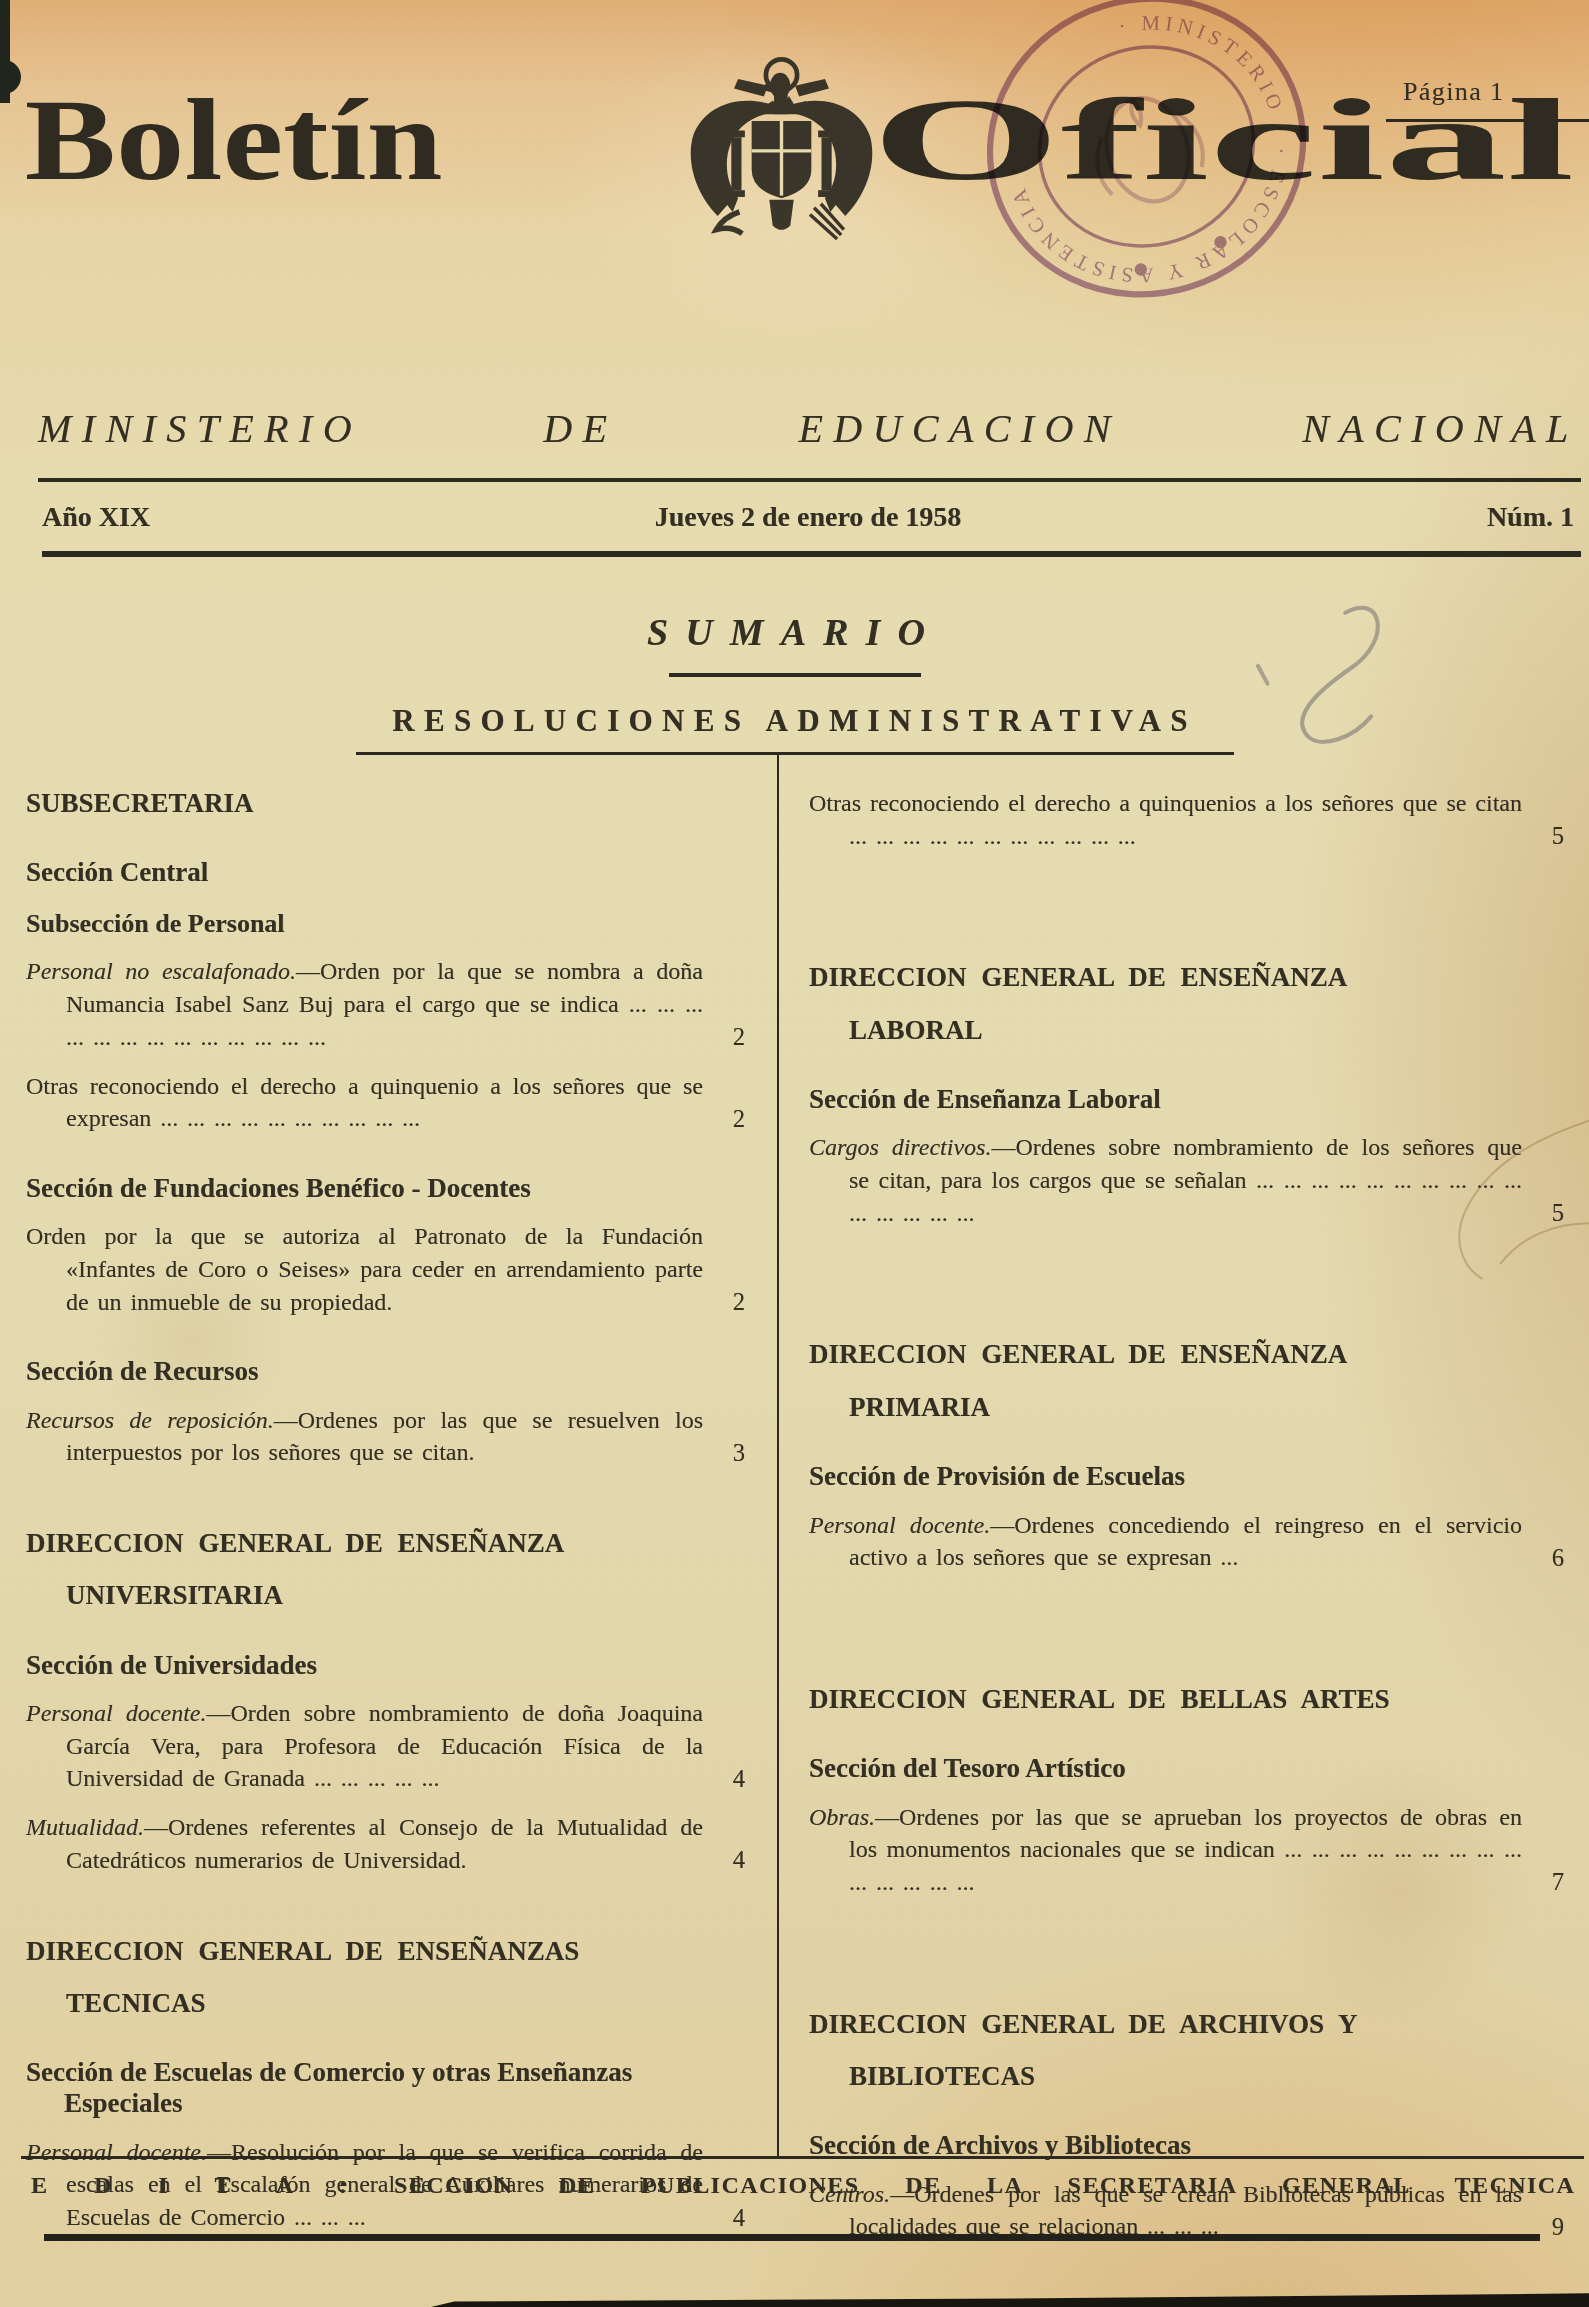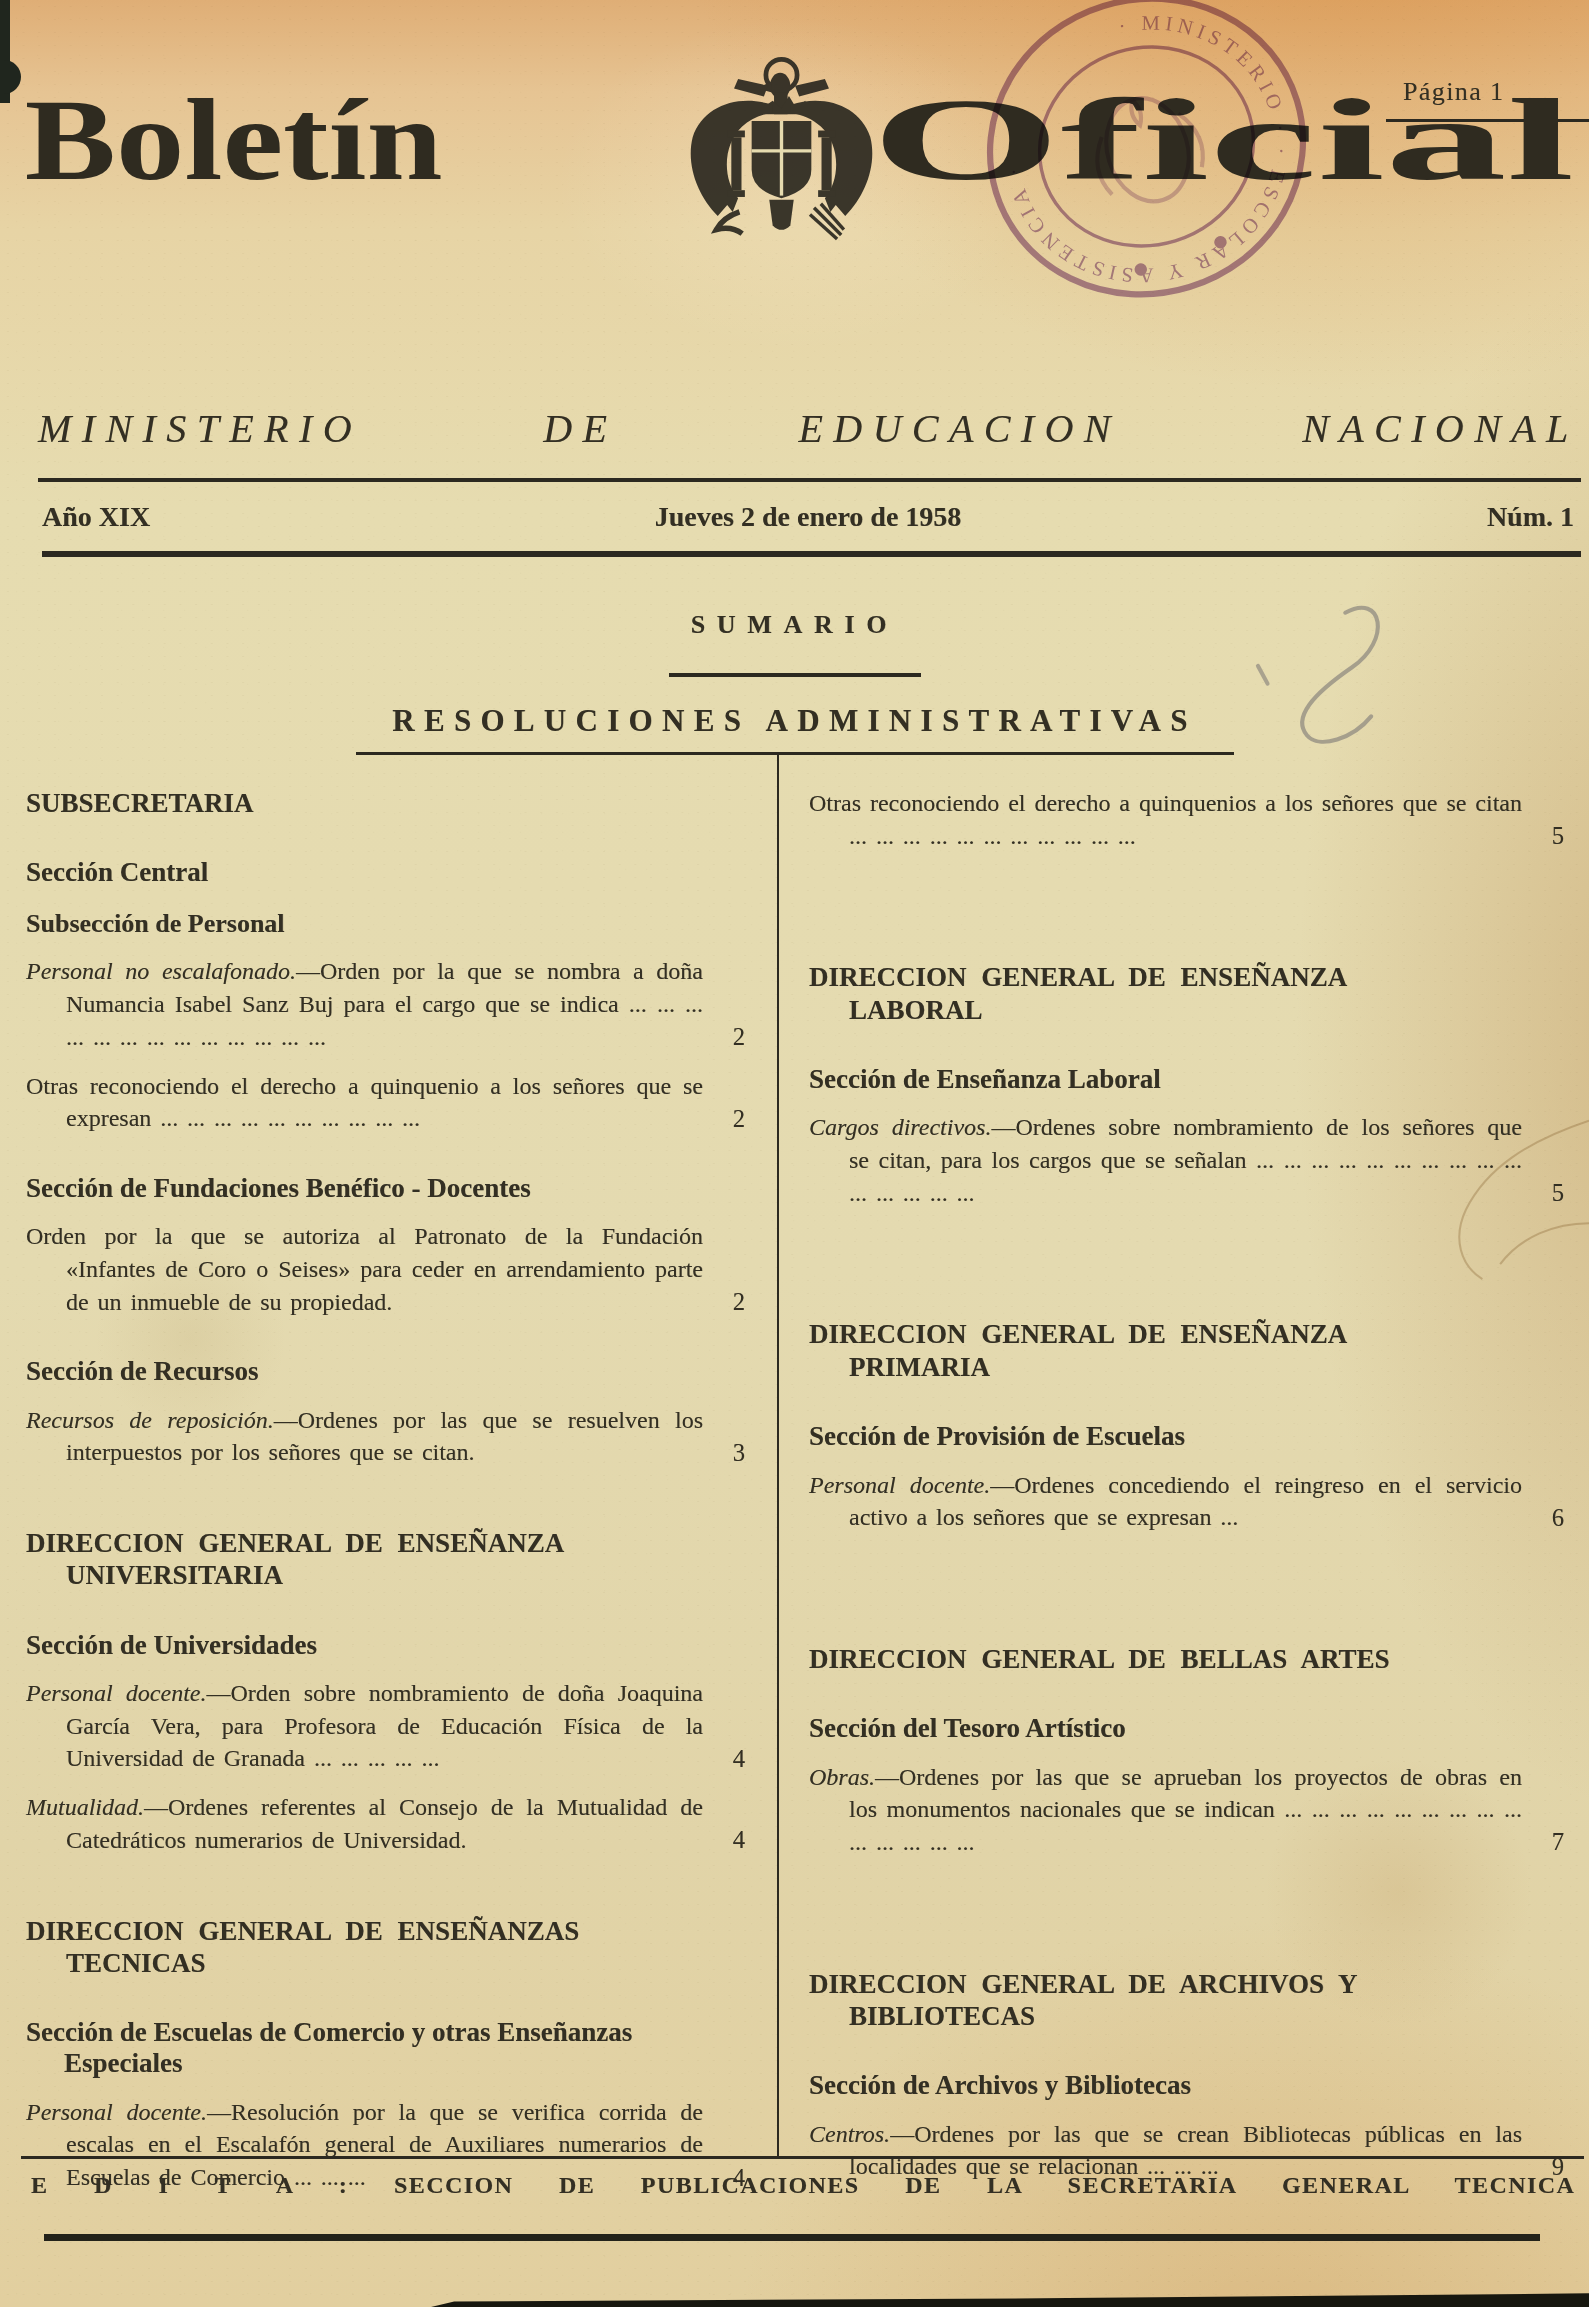--- a/index.html
+++ b/index.html
@@ -28,33 +28,33 @@
   .pagina{position:absolute;top:77px;left:1403px;font-size:26px;font-weight:normal;letter-spacing:1.4px;}
   .masthead-svg{position:absolute;top:62px;left:0;width:1589px;height:157px;}
   .emblem{position:absolute;left:673px;top:53px;width:217px;height:193px;}
   .stamp{position:absolute;left:974px;top:-13.7px;width:345px;height:321px;color:#7e4291;opacity:.58;mix-blend-mode:multiply;transform:rotate(-17deg);}
   .ministerio{position:absolute;top:405px;left:38px;right:10.3px;font-style:italic;font-size:40px;letter-spacing:.26em;word-spacing:.35em;text-align:justify;text-align-last:justify;white-space:nowrap;}
   .datebar{position:absolute;top:501px;left:42px;right:15px;height:38px;font-size:28px;font-weight:bold;}
   .datebar .year{position:absolute;left:0;top:0;}
   .datebar .date{position:absolute;left:50%;transform:translateX(-50%);top:0;}
   .datebar .num{position:absolute;right:0;top:0;}
 
-  .sumario{position:absolute;top:610px;left:0;right:0;text-align:center;font-size:26px;font-weight:bold;letter-spacing:.45em;}
+  .sumario{position:absolute;top:610px;left:0;right:0;text-align:center;font-size:38px;font-weight:bold;letter-spacing:.45em;font-style:italic;}
   .resoluciones{position:absolute;top:703px;left:0;right:0;text-align:center;font-size:31px;font-weight:bold;letter-spacing:.30em;}
 
   .col{position:absolute;top:772px;}
   .col-left{left:26px;width:719px;font-family:Liberation Serif, serif;}
   .col-right{left:809px;width:755px;}
   .block{margin-top:16.4px;}
   .col .block:first-child{margin-top:15px;}
   .block-org{font-size:27px;font-weight:bold;line-height:1.2;word-spacing:.3em;margin-top:58px;}
   .col-left .block-org{margin-top:58px;}
   .col-right .block-org{margin-top:109px;}
   .org-line{display:block;}
-  .org-cont{padding-left:40px;}
+  .org-cont{padding-left:40px;margin-top:20px;}
   .block-section{font-size:27px;font-weight:bold;margin-top:38px;line-height:1.15;padding-left:38px;text-indent:-38px;}
   .block-subsection{font-size:26px;font-weight:bold;margin-top:20.5px;}
   .block-entry{display:flex;align-items:flex-end;margin-top:16.4px;}
   .entry-text{flex:1;font-size:24px;line-height:1.36;text-align:justify;padding-left:40px;text-indent:-40px;word-spacing:.12em;}
   .entry-lead{font-style:italic;}
   .entry-page{width:42px;text-align:right;font-size:24.6px;padding-bottom:2.1px;}
   .col-divider{position:absolute;left:777px;top:755px;width:2.1px;height:1403px;background:#2c2920;}
 
   .footer-edita{position:absolute;top:2172px;left:31px;right:13.7px;font-size:24px;font-weight:bold;letter-spacing:.06em;word-spacing:.3em;text-align:justify;text-align-last:justify;white-space:nowrap;}
 

